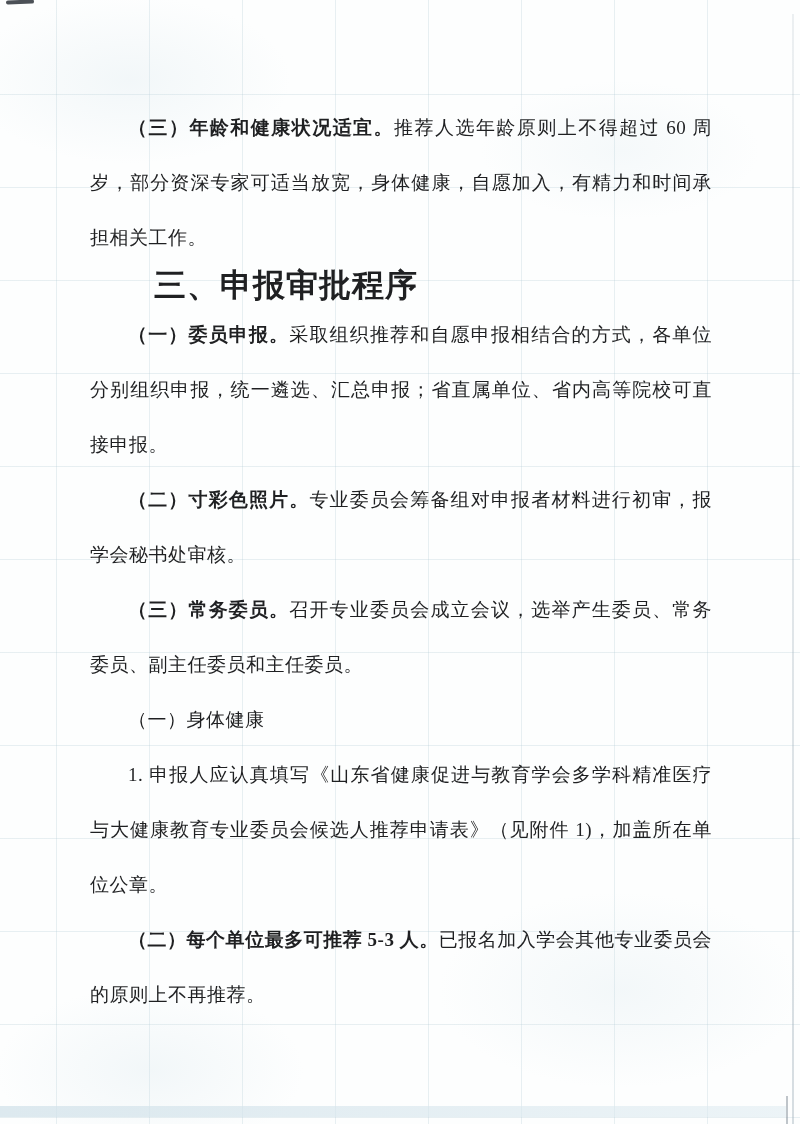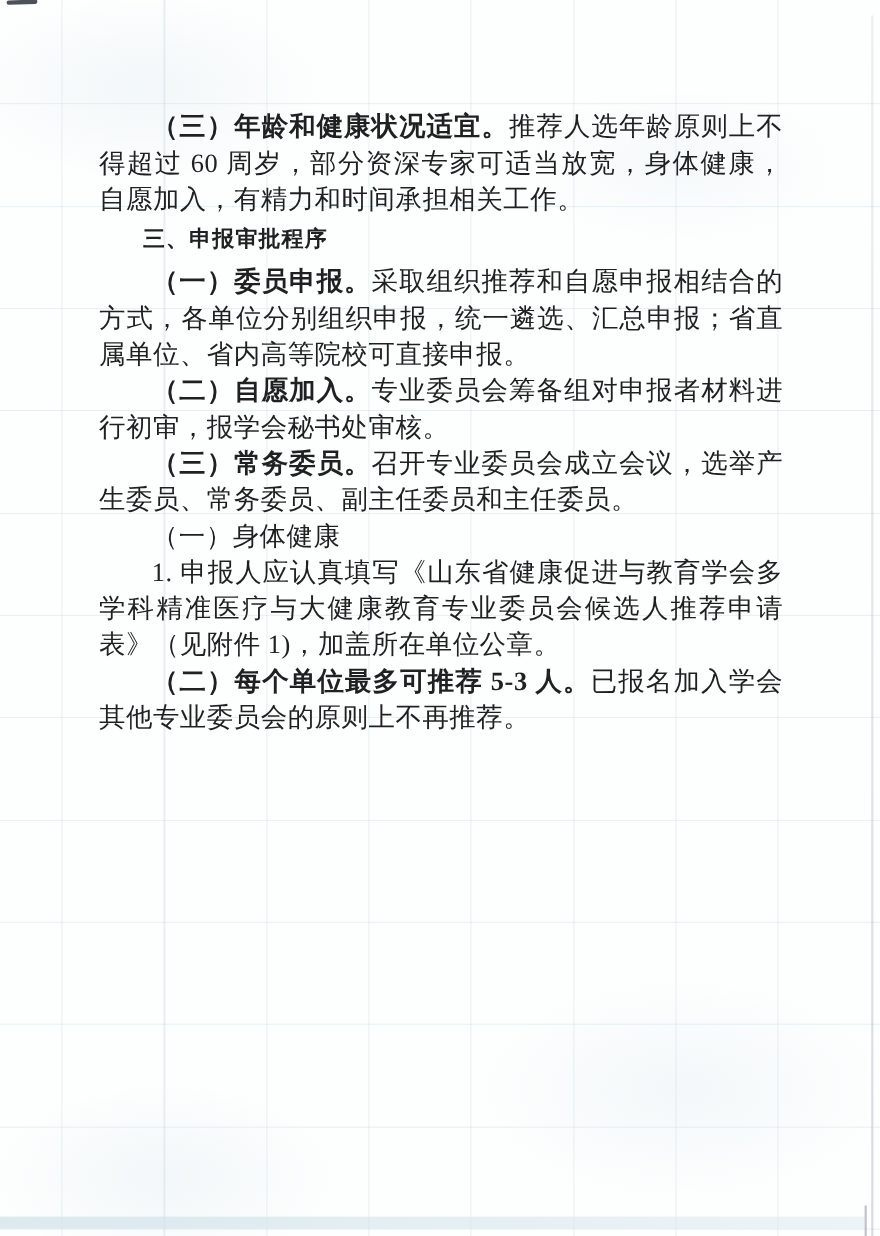--- a/index.html
+++ b/index.html
@@ -26,36 +26,36 @@
   }
   .text-block {
     position: absolute;
     left: 90px;
     top: 100px;
     width: 622px;
     color: #1f2022;
   }
   .para {
     margin: 0;
-    font-size: 24px;
-    line-height: 33px;
+    font-size: 19px;
+    line-height: 55px;
     text-indent: 2em;
     text-align: justify;
     letter-spacing: 0.5px;
   }
   .para .lead {
     font-weight: bold;
   }
   .heading {
     margin: 0;
-    font-size: 20px;
+    font-size: 32px;
     line-height: 41.6px;
     text-indent: 2em;
     font-weight: bold;
-    font-family: Liberation Mono, monospace;
+    font-family: Liberation Serif, serif;
     letter-spacing: 1px;
   }
   
   .mark-topleft {
     position: absolute;
     left: 6px;
     top: 0;
     width: 28px;
     height: 4px;
     background: #4c5157;
@@ -96,21 +96,21 @@
   <div class="edge-right"></div>
 
   <div class="text-block">
 
     <p class="para"><span class="lead">（三）年龄和健康状况适宜。</span><span>推荐人选年龄原则上不得超过 60 周岁，部分资深专家可适当放宽，身体健康，自愿加入，有精力和时间承担相关工作。</span></p>
 
     <p class="heading">三、申报审批程序</p>
 
     <p class="para"><span class="lead">（一）委员申报。</span><span>采取组织推荐和自愿申报相结合的方式，各单位分别组织申报，统一遴选、汇总申报；省直属单位、省内高等院校可直接申报。</span></p>
 
-    <p class="para"><span class="lead">（二）自愿加入。</span><span>专业委员会筹备组对申报者材料进行初审，报学会秘书处审核。</span></p>
+    <p class="para"><span class="lead">（二）寸彩色照片。</span><span>专业委员会筹备组对申报者材料进行初审，报学会秘书处审核。</span></p>
 
     <p class="para"><span class="lead">（三）常务委员。</span><span>召开专业委员会成立会议，选举产生委员、常务委员、副主任委员和主任委员。</span></p>
 
 
     <p class="para"><span>（一）身体健康</span></p>
 
     <p class="para"><span>1. 申报人应认真填写《山东省健康促进与教育学会多学科精准医疗与大健康教育专业委员会候选人推荐申请表》（见附件 1)，加盖所在单位公章。</span></p>
 
 
     <p class="para"><span class="lead">（二）每个单位最多可推荐 5-3 人。</span><span>已报名加入学会其他专业委员会的原则上不再推荐。</span></p>

